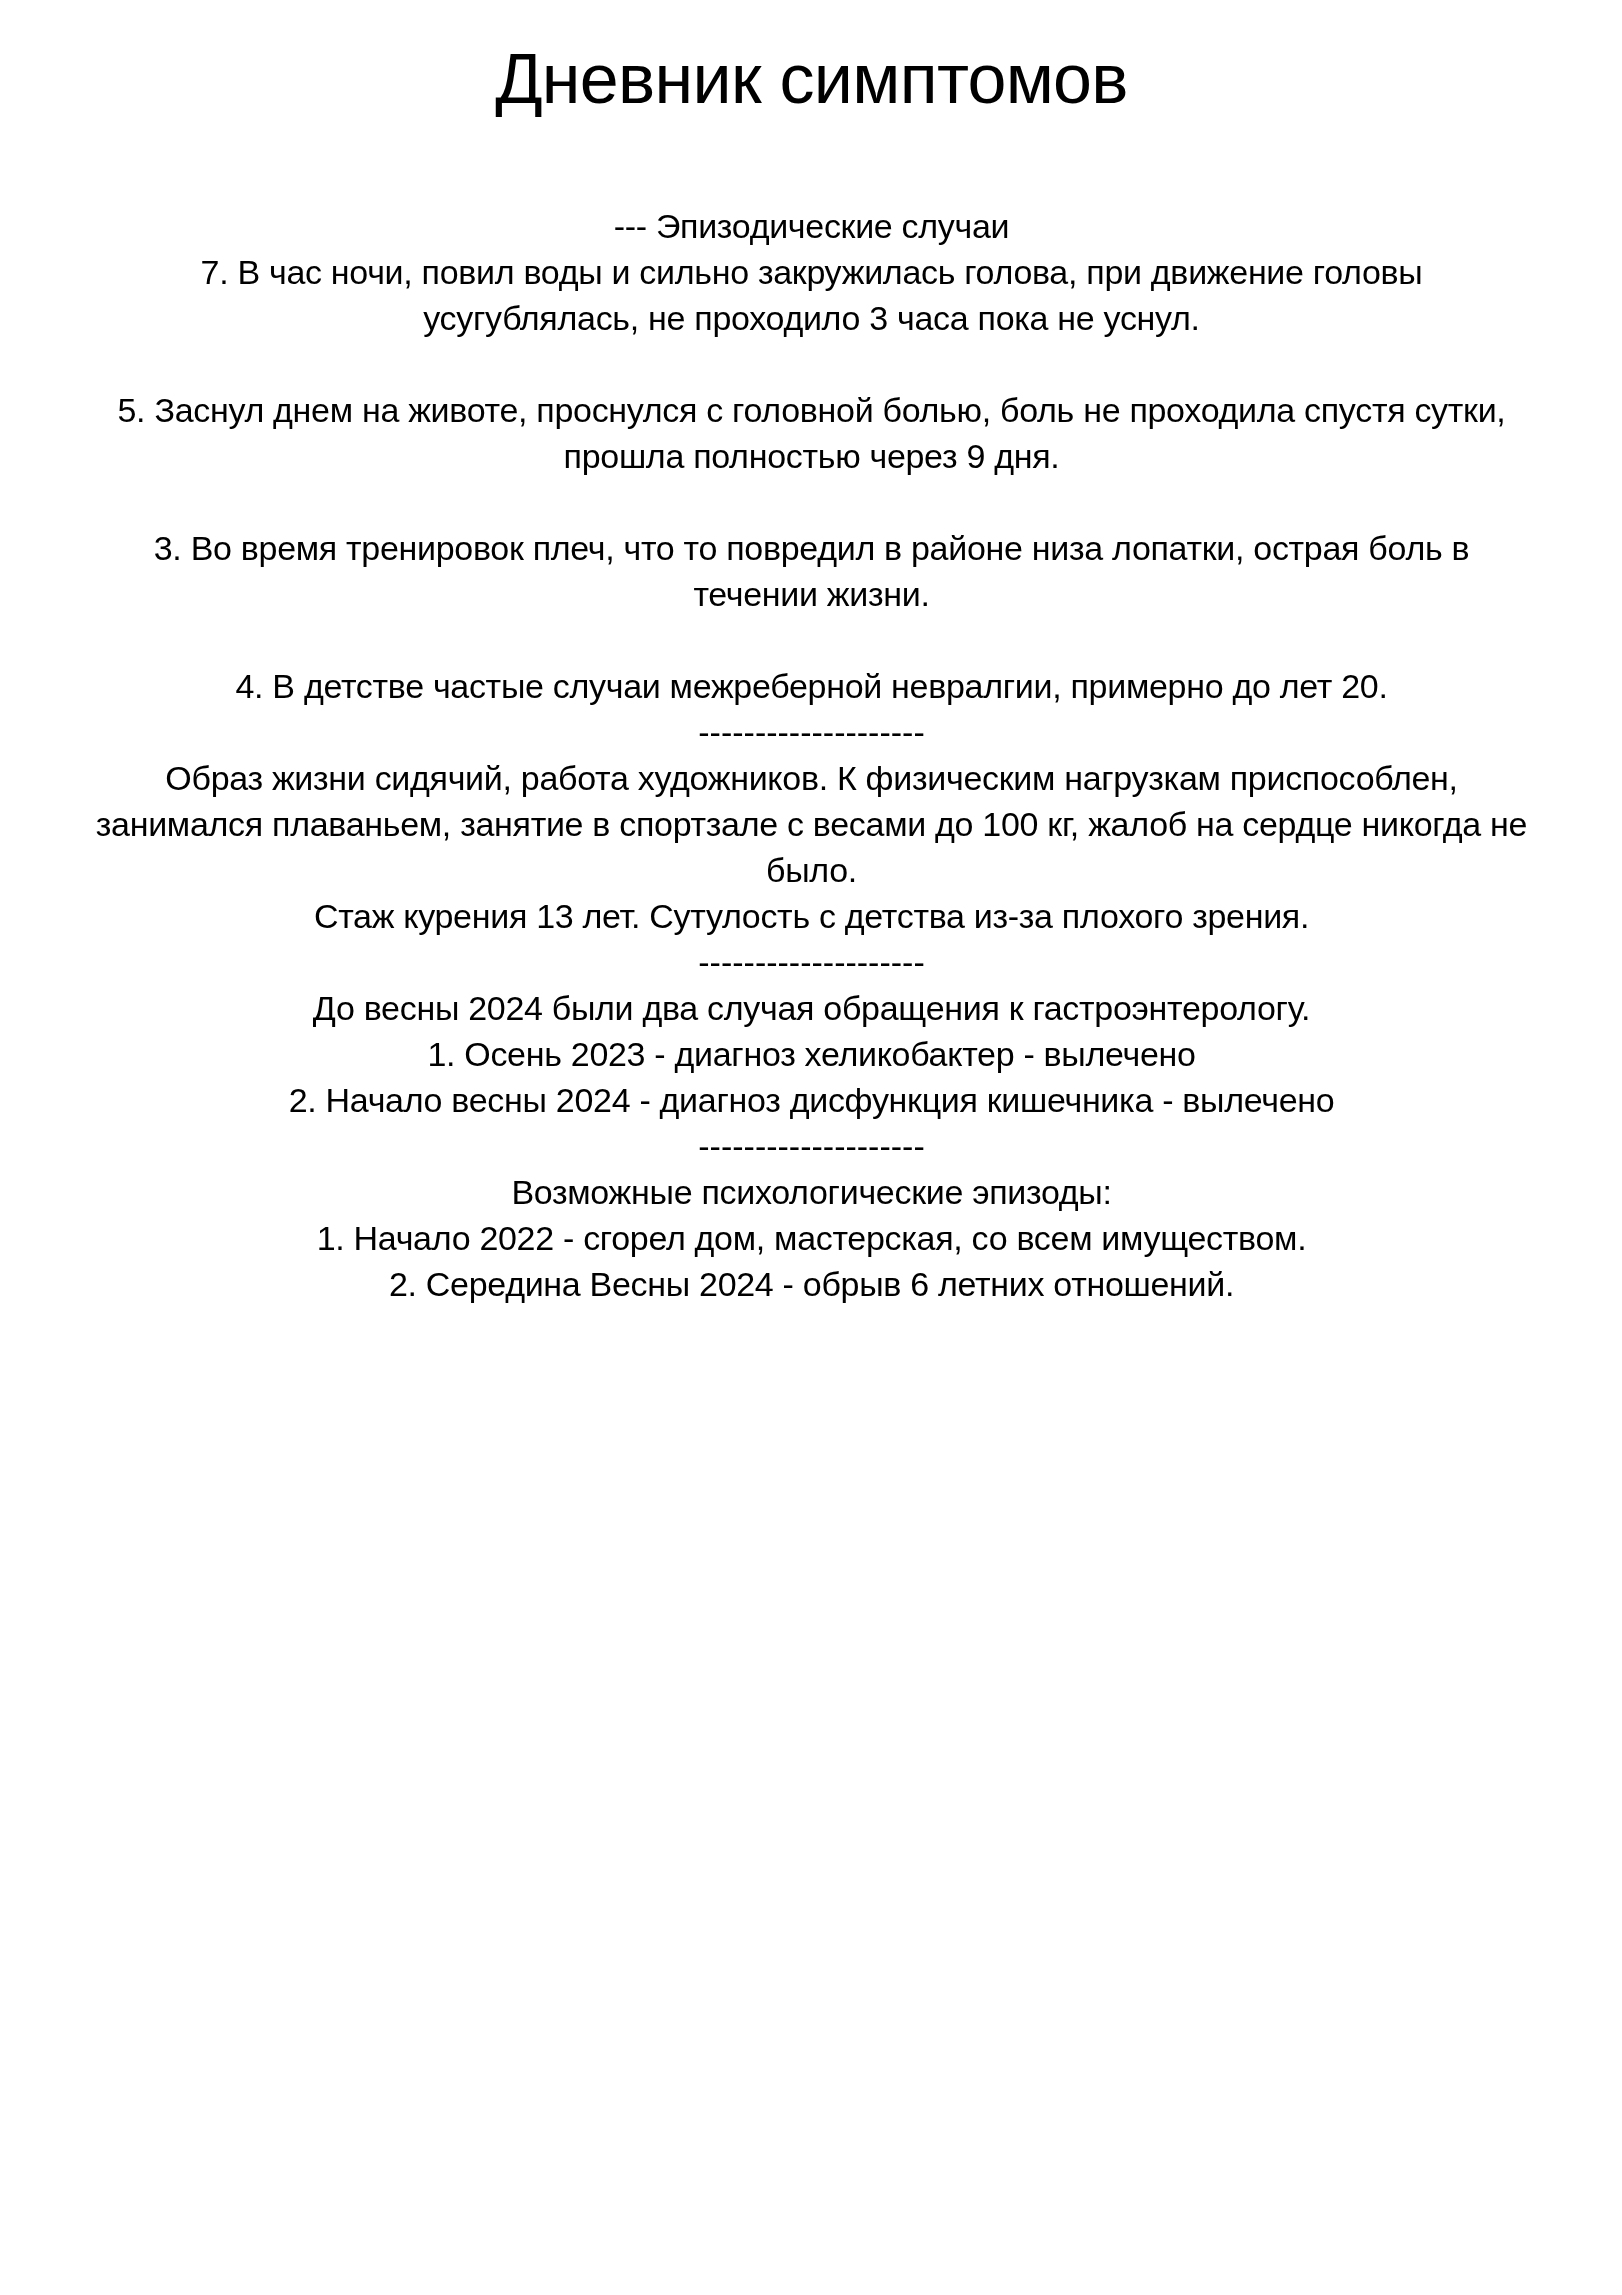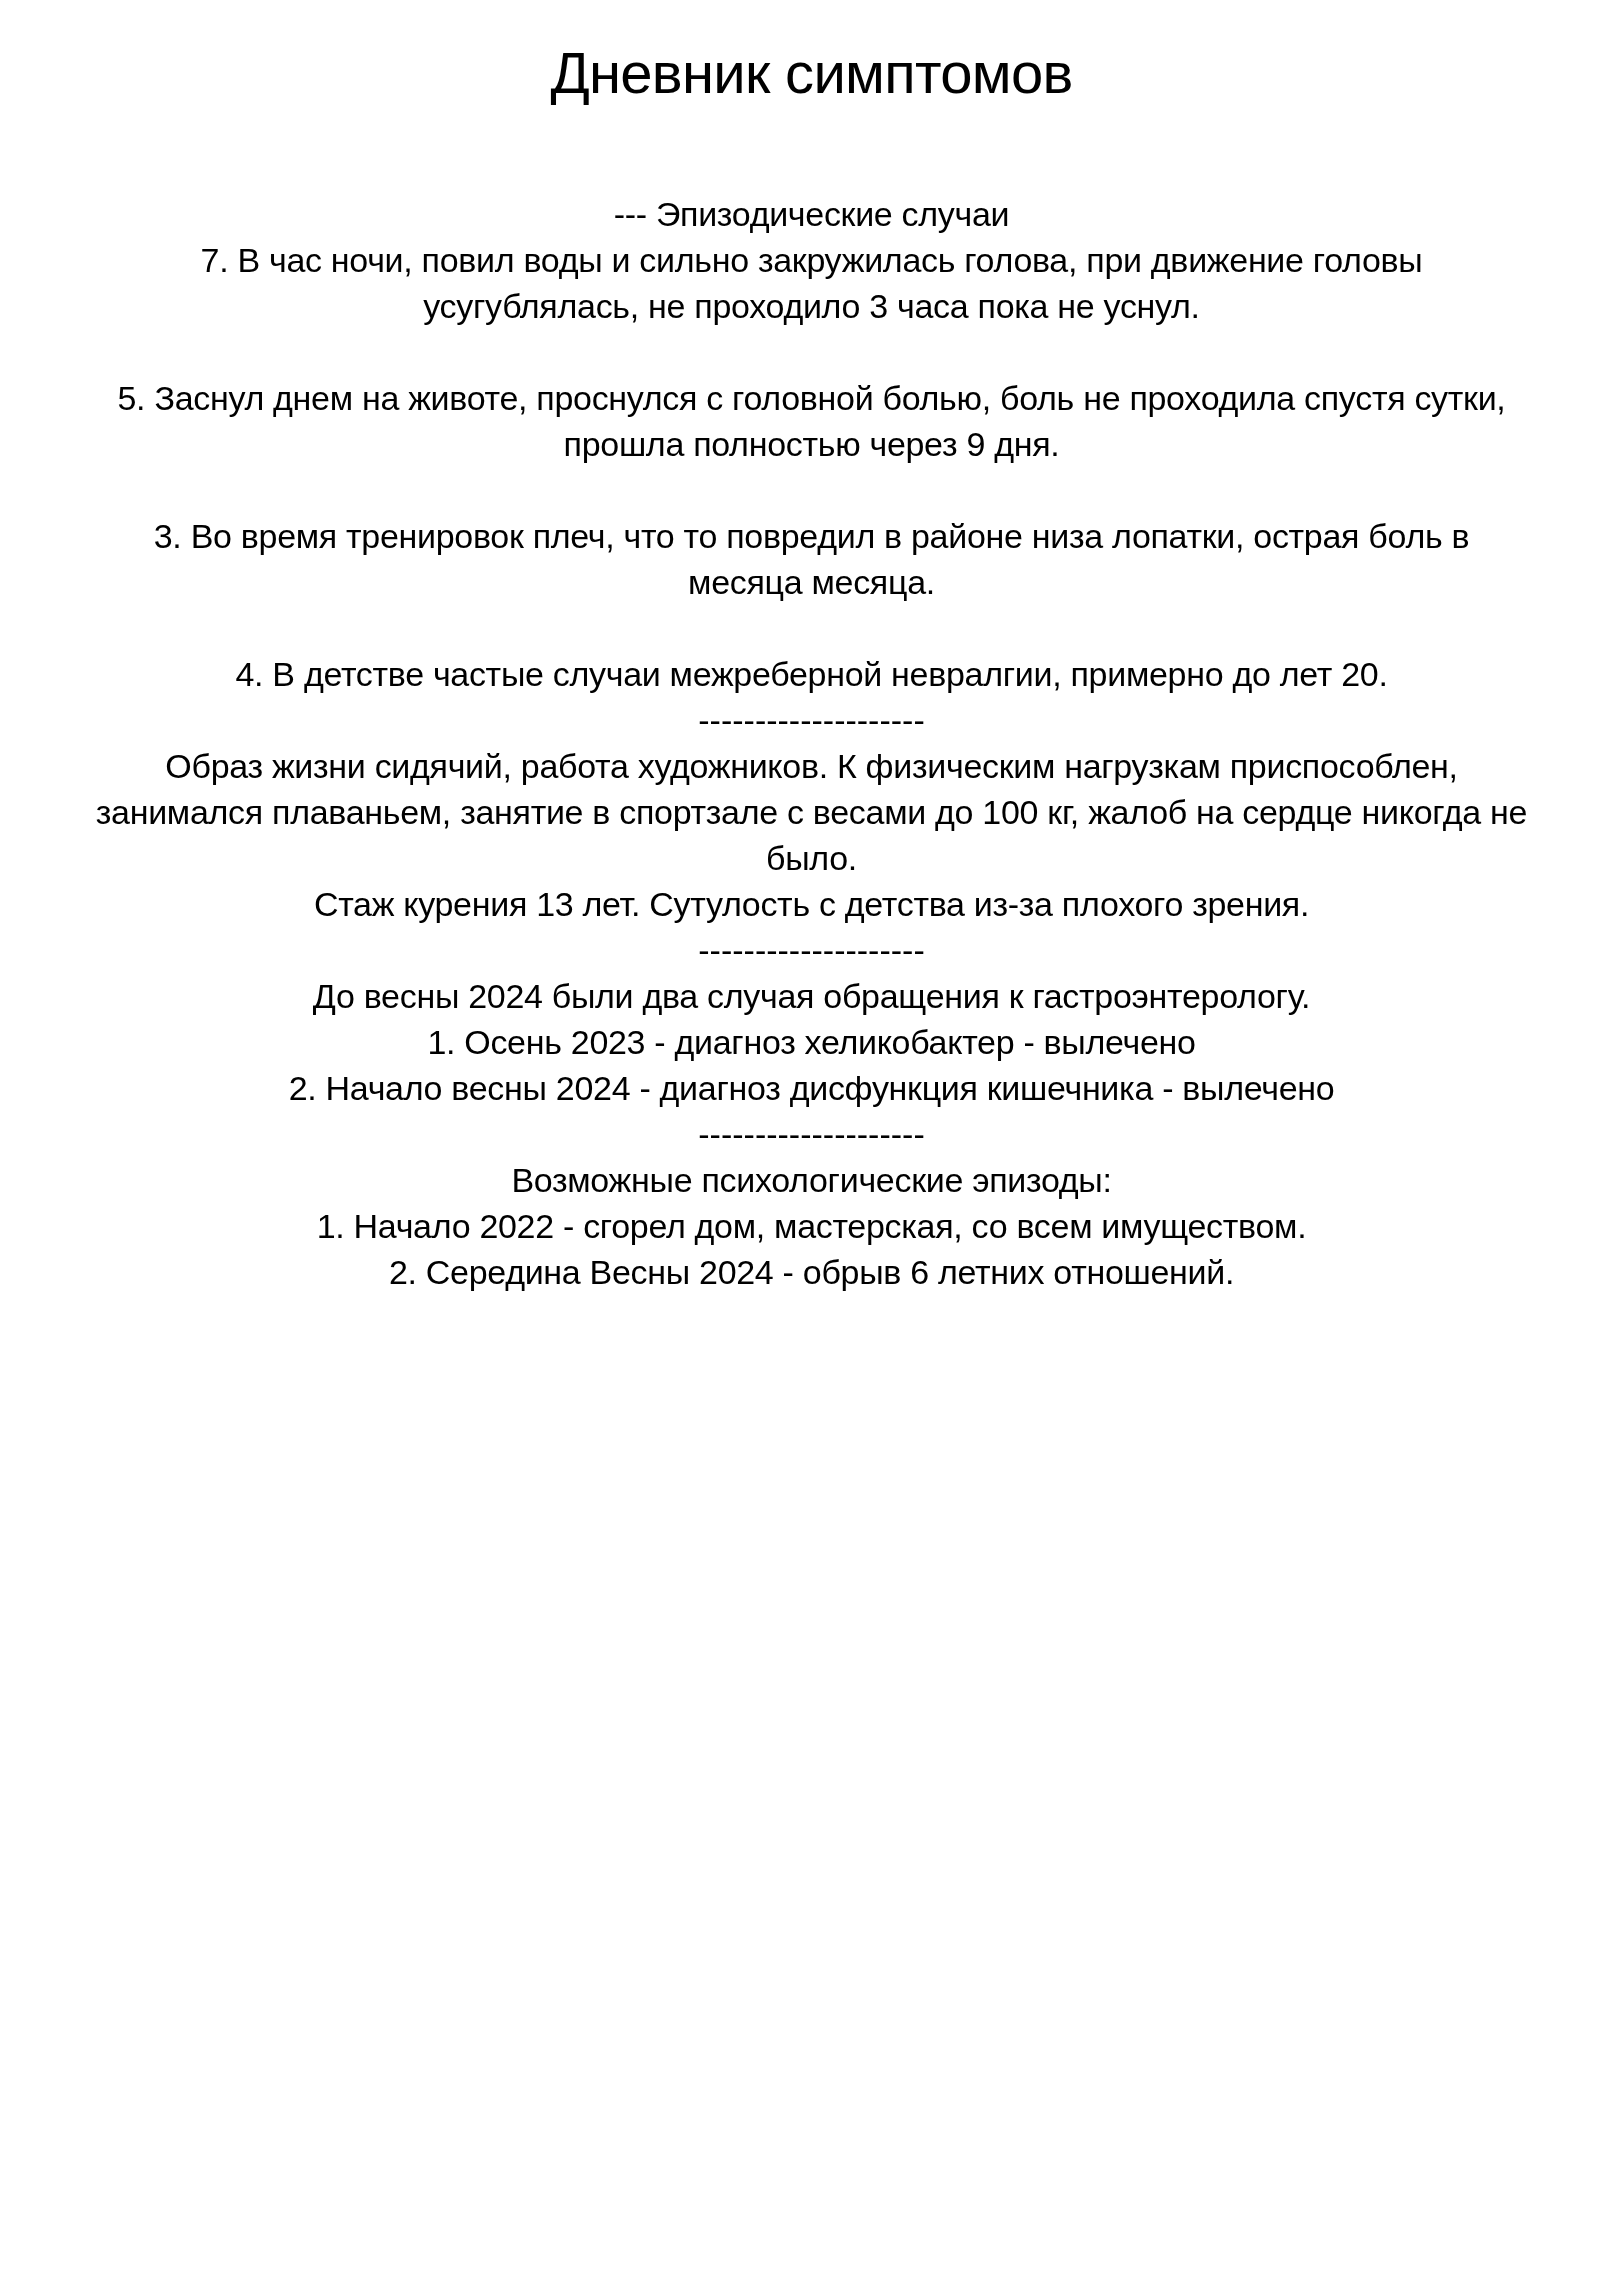--- a/index.html
+++ b/index.html
@@ -12,21 +12,21 @@
     width: 1623px;
     height: 2295px;
     background: #ffffff;
     color: #000000;
     font-family: "Liberation Sans", "DejaVu Sans", sans-serif;
     overflow: hidden;
   }
   .title {
     margin: 0;
     padding-top: 44px;
-    font-size: 58px;
+    font-size: 70px;
     line-height: 1;
     font-weight: 400;
     text-align: center;
     letter-spacing: -0.7px;
     white-space: nowrap;
   }
   .body-lines {
     margin-top: 89px;
     text-align: center;
   }
@@ -48,21 +48,21 @@
   <h1 class="title">Дневник симптомов</h1>
   <div class="body-lines">
       <div class="line">--- Эпизодические случаи</div>
       <div class="line">7. В час ночи, повил воды и сильно закружилась голова, при движение головы</div>
       <div class="line">усугублялась, не проходило 3 часа пока не уснул.</div>
       <div class="line blank">&nbsp;</div>
       <div class="line">5. Заснул днем на животе, проснулся с головной болью, боль не проходила спустя сутки,</div>
       <div class="line">прошла полностью через 9 дня.</div>
       <div class="line blank">&nbsp;</div>
       <div class="line">3. Во время тренировок плеч, что то повредил в районе низа лопатки, острая боль в</div>
-      <div class="line">месяца месяца.</div>
+      <div class="line">течении жизни.</div>
       <div class="line blank">&nbsp;</div>
       <div class="line">4. В детстве частые случаи межреберной невралгии, примерно до лет 20.</div>
       <div class="line separator">--------------------</div>
       <div class="line">Образ жизни сидячий, работа художников. К физическим нагрузкам приспособлен,</div>
       <div class="line">занимался плаваньем, занятие в спортзале с весами до 100 кг, жалоб на сердце никогда не</div>
       <div class="line">было.</div>
       <div class="line">Стаж курения 13 лет. Сутулость с детства из-за плохого зрения.</div>
       <div class="line separator">--------------------</div>
       <div class="line">До весны 2024 были два случая обращения к гастроэнтерологу.</div>
       <div class="line">1. Осень 2023 - диагноз хеликобактер - вылечено</div>

